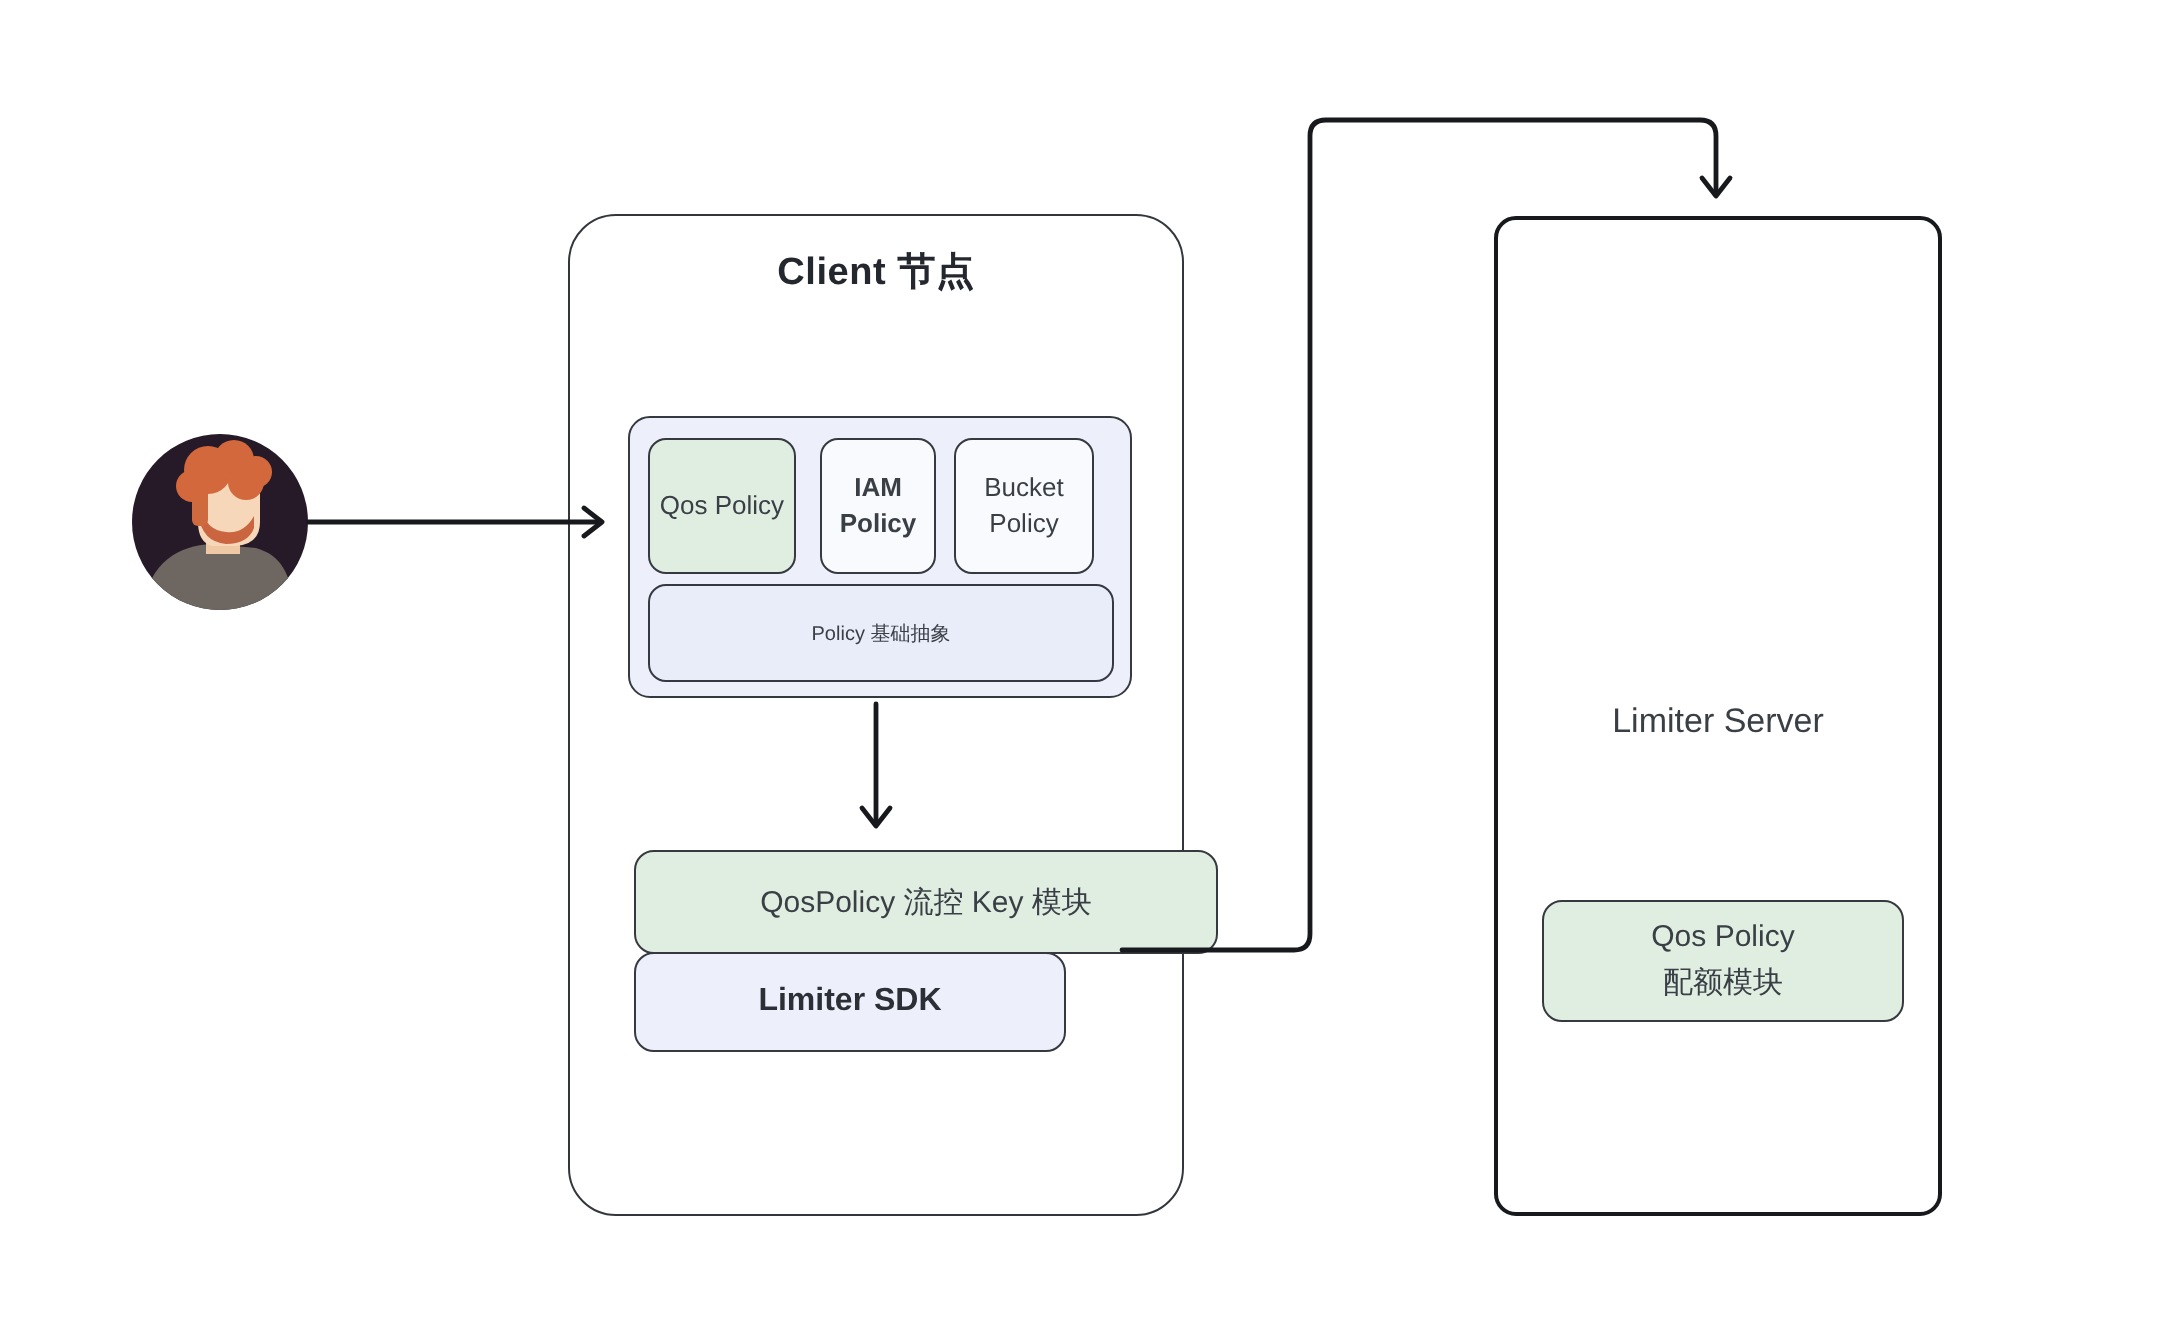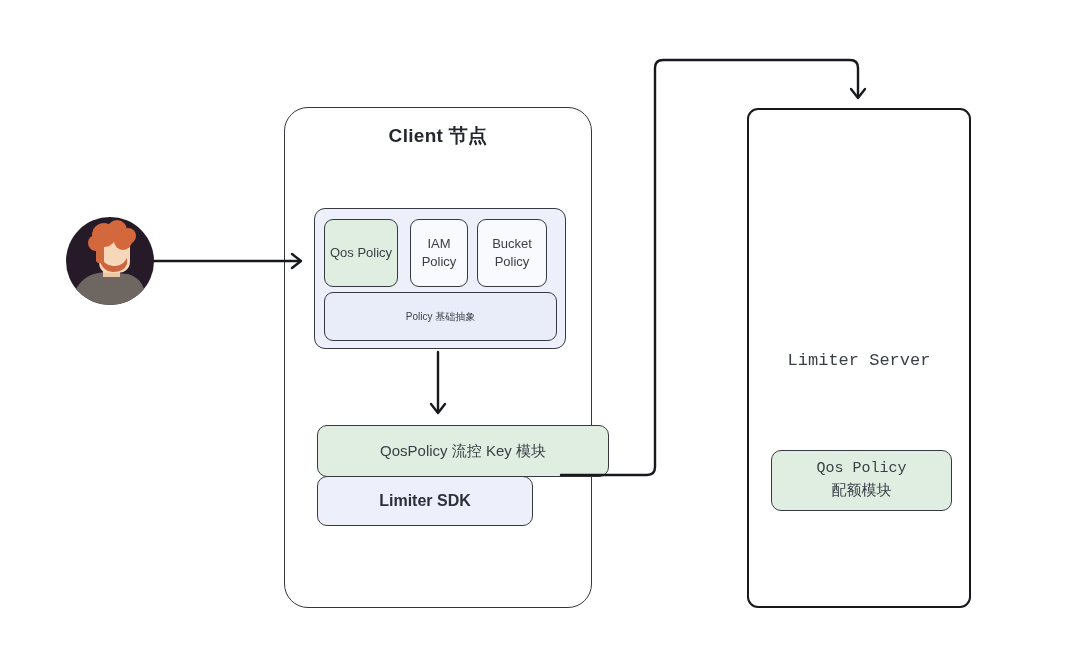--- a/index.html
+++ b/index.html
@@ -10,21 +10,21 @@
   }
   .abs{position:absolute;box-sizing:border-box;}
 
   
   .client-box{
     left:284px;top:107px;width:308px;height:501px;
     border:1.6px solid #33373c;border-radius:24px;background:#ffffff;
   }
   .server-box{
     left:747px;top:108px;width:224px;height:500px;
-    border:2.2px solid #17191c;border-radius:11px;background:#ffffff;font-family:Liberation Mono, monospace;
+    border:2.2px solid #17191c;border-radius:11px;background:#ffffff;
   }
   .client-title{
     left:0;top:15px;width:100%;text-align:center;
     font-size:19px;font-weight:bold;color:#24282e;letter-spacing:.3px;
   }
   .server-title{
     left:0;top:241px;width:100%;text-align:center;
     font-size:17px;color:#3a3f46;
   }
 
@@ -34,21 +34,21 @@
     background:#edf0fa;border:1.4px solid #363a40;border-radius:11px;
   }
   .chip{
     border:1.4px solid #363a40;border-radius:9px;
     display:flex;align-items:center;justify-content:center;text-align:center;
     font-size:13px;line-height:1.35;color:#3a3f46;padding:2px;
   }
   .chip.green{background:#e0eee2;}
   .chip.light{background:#f8fafe;}
   .chip-qos{left:9px;top:10px;width:74px;height:68px;}
-  .chip-iam{left:95px;top:10px;width:58px;height:68px;}
+  .chip-iam{left:95px;top:10px;width:58px;height:68px;font-weight:bold;}
   .chip-bucket{left:162px;top:10px;width:70px;height:68px;}
   .policy-base{
     left:9px;top:83px;width:233px;height:49px;
     background:#e9edf9;border:1.4px solid #363a40;border-radius:9px;
     display:flex;align-items:center;justify-content:center;
     font-size:10px;color:#3a3f46;
   }
 
   
   .key-module{

